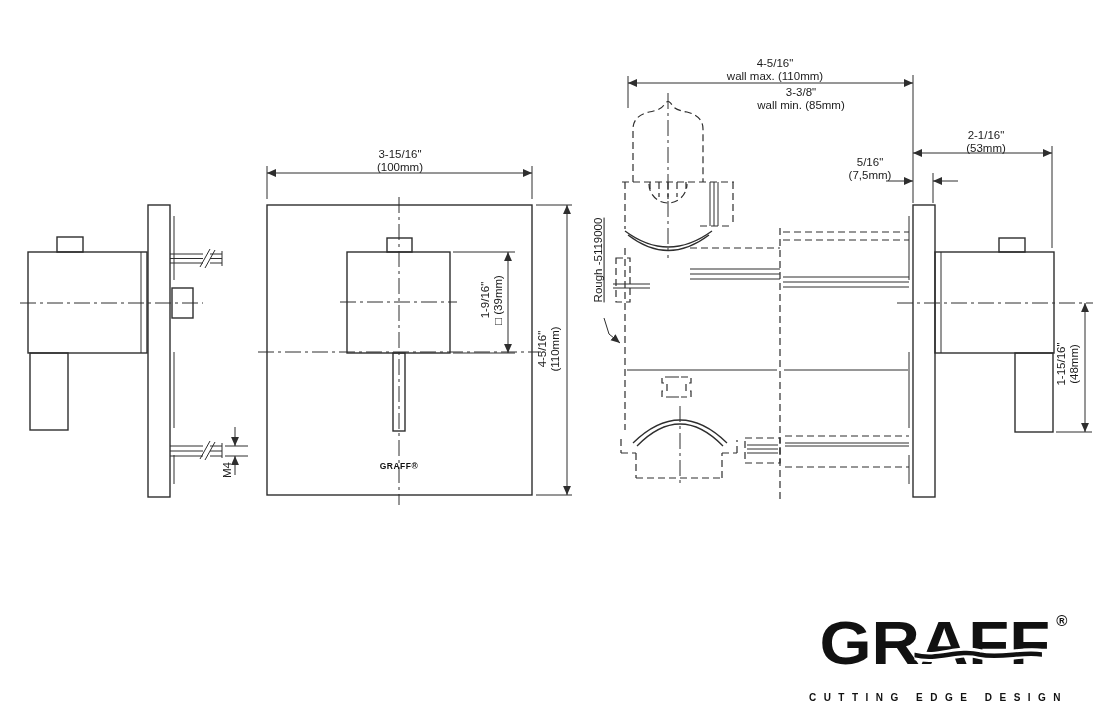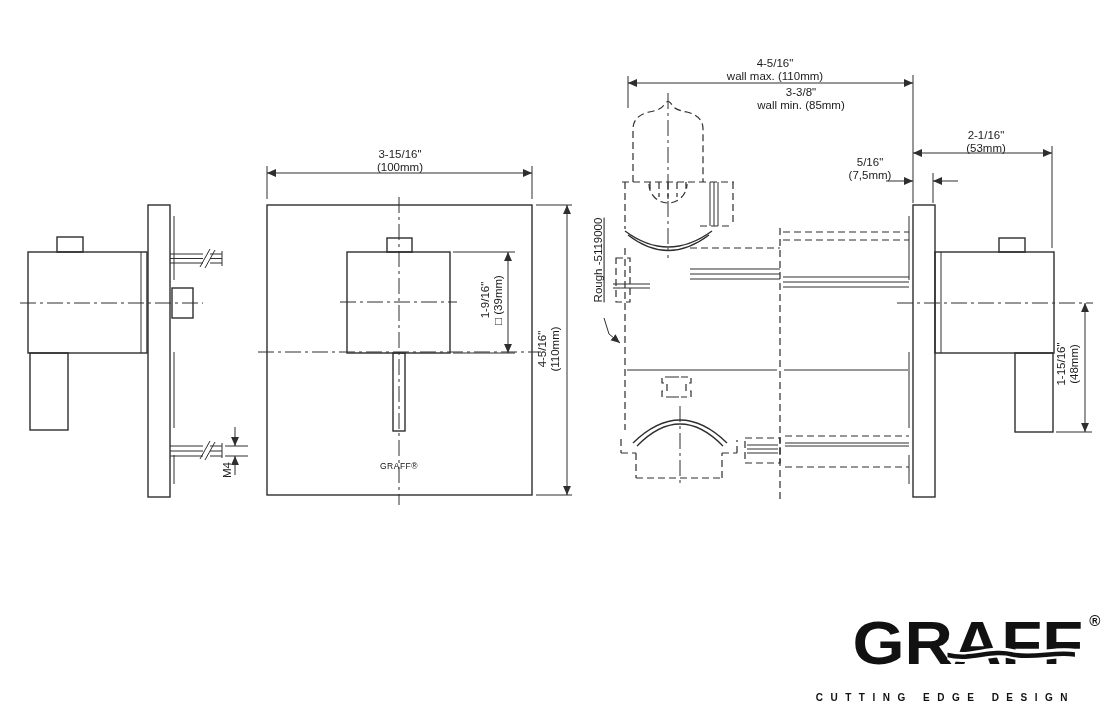--- a/index.html
+++ b/index.html
@@ -10,24 +10,24 @@
   .canvas svg.linework{position:absolute;left:0;top:0;}
   .lbl{
     position:absolute;transform:translate(-50%,-50%);
     font-size:11.5px;line-height:1.12;text-align:center;white-space:nowrap;color:#1b1b1b;
   }
   .lbl.rot{transform:translate(-50%,-50%) rotate(-90deg);}
   .lbl .l2{display:block;}
   .rough{text-decoration:underline;text-underline-offset:2px;}
   .plate-logo{
     position:absolute;transform:translate(-50%,-50%);
-    font-size:8.5px;font-weight:normal;letter-spacing:.5px;color:#111;white-space:nowrap;
+    font-size:8.5px;font-weight:bold;letter-spacing:.5px;color:#111;white-space:nowrap;
   }
   
-  .brand{position:absolute;left:795px;top:612px;width:280px;text-align:right;}
+  .brand{position:absolute;left:795px;top:612px;width:280px;text-align:center;}
   .brand .word{
     position:relative;display:inline-block;
     font-size:62px;font-weight:bold;letter-spacing:0px;line-height:1;color:#111;
     transform:scale(1.08,1.0);transform-origin:center;
   }
   .brand .reg{
     position:absolute;right:-16px;top:2px;font-size:14px;font-weight:bold;color:#111;
   }
   .brand .wave{position:absolute;left:88px;top:34px;pointer-events:none;}
   .brand .tagline{

